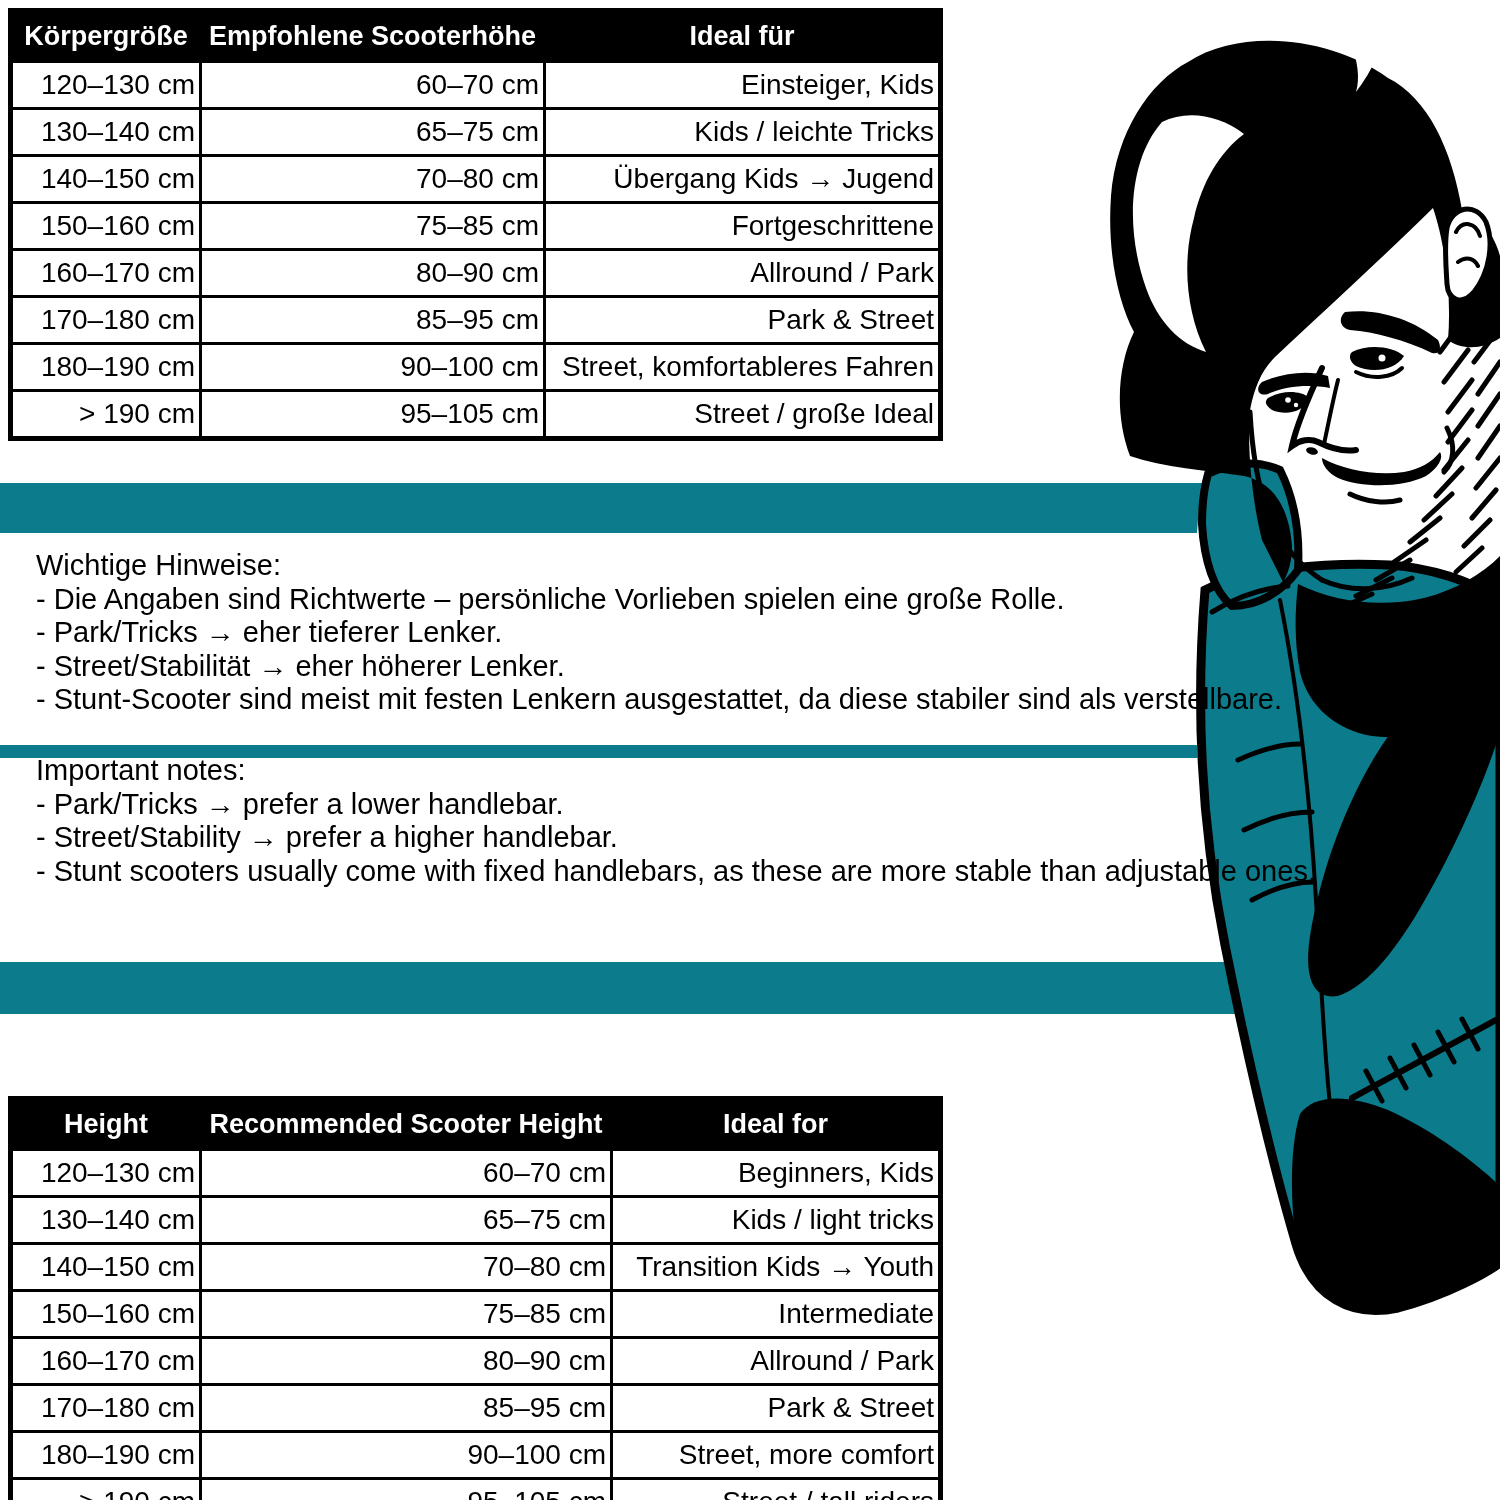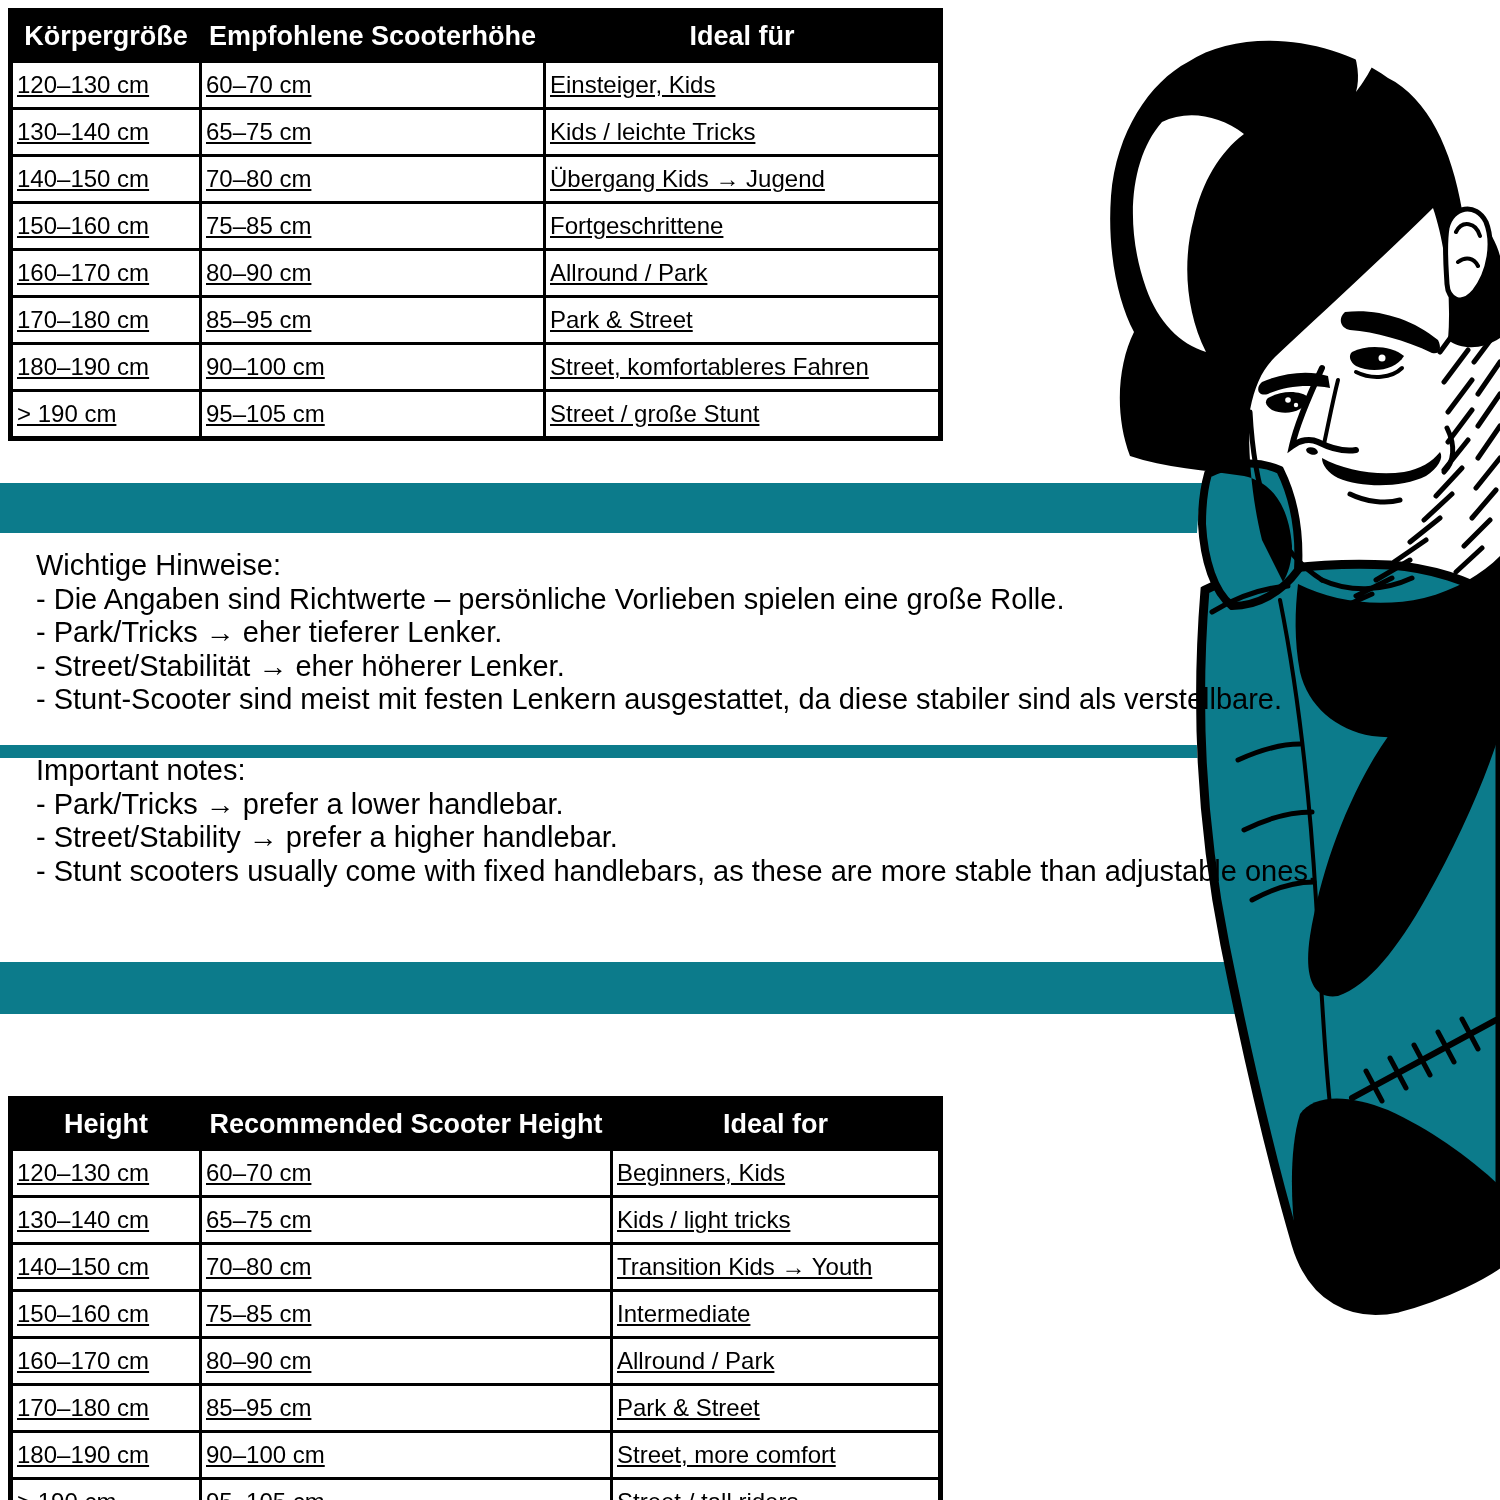--- a/index.html
+++ b/index.html
@@ -11,27 +11,27 @@
   
   .bar { position:absolute; left:0; width:1500px; background:var(--teal); z-index:0; }
   #bar1 { top:483px; height:50px; }
   #bar2 { top:745px; height:13px; }
   #bar3 { top:962px; height:52px; }
 
   
   .tablewrap { position:absolute; left:8px; width:930px; z-index:2; }
   #table-de-wrap { top:8px; }
   #table-en-wrap { top:1096px; }
-  table { border-collapse:collapse; width:100%; table-layout:fixed; background:#eab308; border:5px solid #000;text-decoration:underline; }
+  table { border-collapse:collapse; width:100%; table-layout:fixed; background:#eab308; border:5px solid #000; }
   th {
     background:#000; color:#fff; font-weight:bold; font-size:27px;
     height:47px; padding:0 4px; border:3px solid #000; vertical-align:middle; text-align:center;
   }
   td {
-    border:3px solid #000; font-size:24px; text-align:left; vertical-align:middle;
+    border:3px solid #000; font-size:28px; text-align:right; vertical-align:middle;
     height:44px; padding:0 4px; background:#fff; white-space:nowrap; overflow:hidden;
   }
   #table-de-wrap col.c1 { width:190px; } #table-de-wrap col.c2 { width:344px; } #table-de-wrap col.c3 { width:396px; }
   #table-en-wrap col.c1 { width:190px; } #table-en-wrap col.c2 { width:411px; } #table-en-wrap col.c3 { width:329px; }
 
   
   .notes { position:absolute; left:36px; width:1175px; z-index:2; font-size:29px; }
   #notes-de { top:549px; }
   #notes-en { top:754px; }
   .note-title, .note-line { line-height:33.5px; white-space:nowrap; }
@@ -96,21 +96,21 @@
           <td>Park &amp; Street</td>
         </tr>
         <tr>
           <td>180–190 cm</td>
           <td>90–100 cm</td>
           <td>Street, komfortableres Fahren</td>
         </tr>
         <tr>
           <td>&gt; 190 cm</td>
           <td>95–105 cm</td>
-          <td>Street / große Stunt</td>
+          <td>Street / große Ideal</td>
         </tr>
       </tbody>
   </table>
 </div>
 
 <div class="notes" id="notes-de">
   <div class="note-title">Wichtige Hinweise:</div>
   <div>
       <div class="note-line">- Die Angaben sind Richtwerte – persönliche Vorlieben spielen eine große Rolle.</div>
       <div class="note-line">- Park/Tricks → eher tieferer Lenker.</div>

